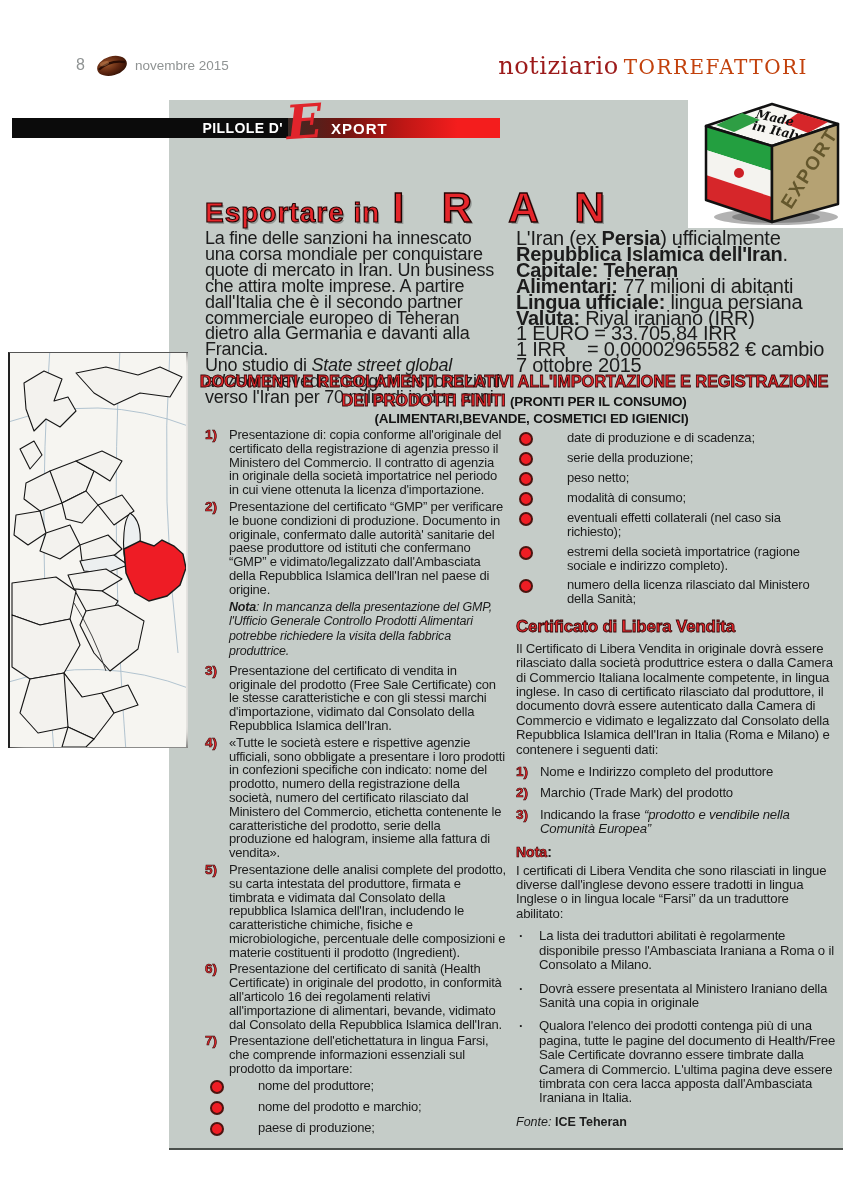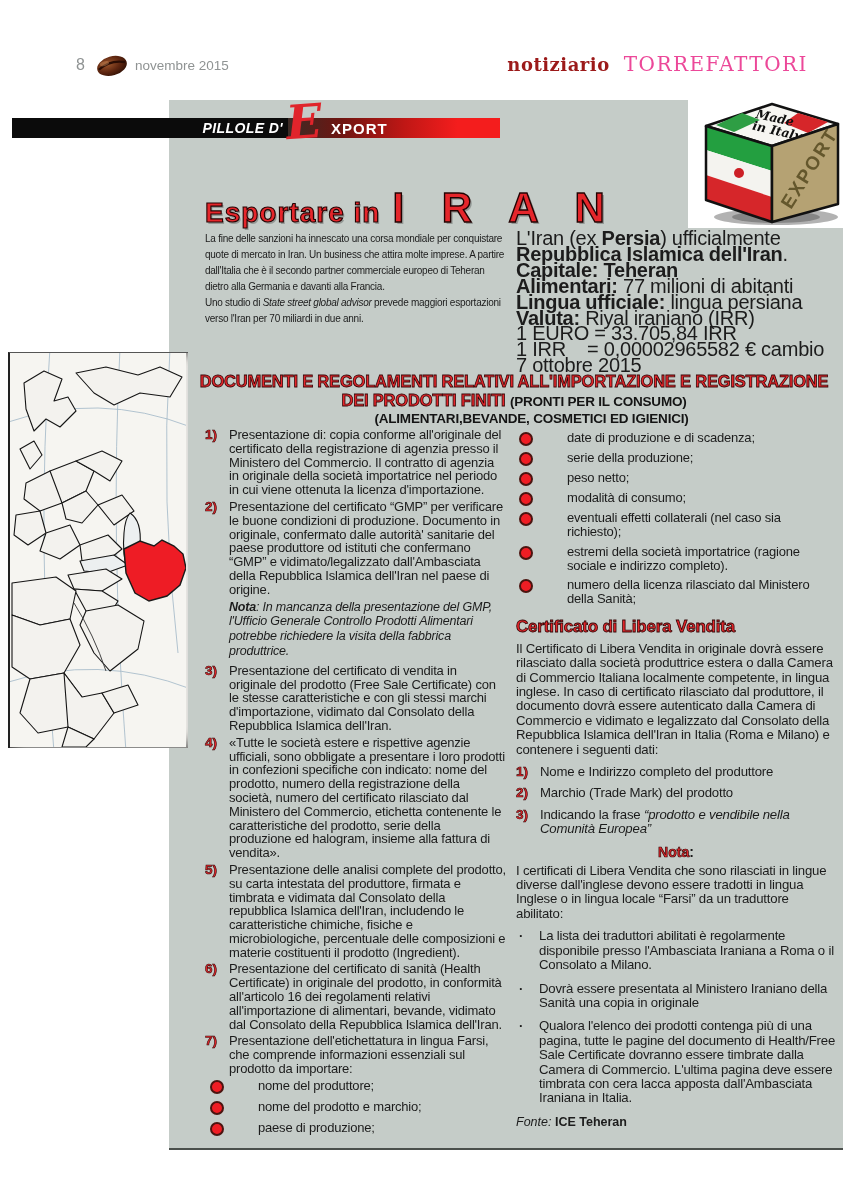--- a/index.html
+++ b/index.html
@@ -6,31 +6,31 @@
   .page{position:relative;width:855px;height:1200px;background:#ffffff;margin:0 auto;
         font-family:"Liberation Sans",sans-serif;color:#1c1c1c;overflow:hidden;}
 
   
   .pg-header{position:absolute;left:0;top:0;width:855px;height:100px;}
   .h-left{position:absolute;left:76px;top:50px;display:flex;align-items:center;}
   .pgnum{font-size:16px;color:#8f9393;margin-right:4px;}
   .bean{width:38px;height:30px;margin:0 4px;}
   .h-date{font-size:13.5px;color:#8f9393;}
   .h-right{position:absolute;right:47px;top:52px;display:flex;align-items:baseline;}
-  .brand1{font-family:"DejaVu Serif",serif;font-weight:bold;font-size:18px;color:#9c1a1a;letter-spacing:.5px;}
-  .brand2{font-family:"DejaVu Serif",serif;font-size:20px;color:#ec4899;letter-spacing:1.5px;margin-left:14px;}
+  .brand1{font-family:"DejaVu Serif",serif;font-weight:normal;font-size:24px;color:#9c1a1a;letter-spacing:.5px;}
+  .brand2{font-family:"DejaVu Serif",serif;font-size:20px;color:#c2410c;letter-spacing:1.5px;margin-left:5px;}
 
   
   .panel{position:absolute;left:169px;top:100px;width:674px;height:1048px;
          background:#c5ccc8;border-bottom:2px solid #4a4f4c;}
 
   
   .bar-black{position:absolute;left:12px;top:118px;width:276px;height:20px;background:#0b0b0b;
              display:flex;align-items:center;justify-content:flex-end;padding-right:5px;box-sizing:border-box;z-index:2;}
-  .bar-black span{color:#fff;font-weight:bold;font-size:14px;letter-spacing:.4px;font-style:italic;}
+  .bar-black span{color:#fff;font-weight:bold;font-size:14px;letter-spacing:.4px;}
   .bar-red{position:absolute;left:288px;top:118px;width:212px;height:20px;z-index:2;
            background:linear-gradient(90deg,#3c2b26 0%,#6e1511 25%,#c01715 55%,#f41d1d 80%,#f41d1d 100%);}
   .script-e{position:absolute;left:286px;top:98px;z-index:3;font-family:"DejaVu Serif",serif;
             font-style:italic;font-weight:bold;font-size:47px;color:#e0242b;transform:rotate(-4deg);line-height:1;}
   .xport{position:absolute;left:331px;top:120px;z-index:3;color:#fff;font-weight:bold;font-size:15px;letter-spacing:1px;}
 
   
   .cube-box{position:absolute;left:688px;top:100px;width:167px;height:128px;background:#fff;z-index:2;}
 
   
@@ -43,21 +43,21 @@
 
   
   .title{position:absolute;left:205px;top:184px;display:flex;align-items:baseline;z-index:3;}
   .t1{font-size:28px;font-weight:bold;color:#e5262b;letter-spacing:1px;
       -webkit-text-stroke:1.1px #220202;text-shadow:1.5px 1.5px 0 rgba(0,0,0,.25);}
   .t2{font-size:42px;font-weight:bold;color:#e5262b;letter-spacing:13px;margin-left:12px;
       -webkit-text-stroke:1.4px #220202;text-shadow:2px 2px 0 rgba(0,0,0,.25);}
 
   
   .intro{position:absolute;left:205px;top:231px;width:300px;margin:0;
-         font-size:10px;line-height:15.9px;letter-spacing:-.25px;z-index:3;}
+         font-size:18px;line-height:15.9px;letter-spacing:-.25px;z-index:3;}
   .facts{position:absolute;left:516px;top:231px;width:324px;z-index:3;}
   .facts .fline{font-size:20px;line-height:15.9px;letter-spacing:-.25px;white-space:pre-wrap;}
 
   
   .sec-head{position:absolute;left:186px;top:372px;width:648px;text-align:center;z-index:3;}
   .sh-red{font-size:16.5px;font-weight:bold;color:#e5262b;-webkit-text-stroke:.8px #330606;
           letter-spacing:-.2px;line-height:19px;padding-left:8px;}
   .sh-blk{font-size:13.5px;font-weight:bold;color:#141414;letter-spacing:-.2px;}
   .sh3{font-size:13.5px;font-weight:bold;color:#141414;line-height:17px;letter-spacing:-.2px;padding-left:43px;}
 
@@ -75,21 +75,21 @@
   .dot{flex:none;width:10px;height:10px;border-radius:50%;background:#ef1d24;
        border:2px solid #4b1410;margin:1px 14px 0 3px;}
   .brow .bt{flex:1;font-size:13px;line-height:14.3px;letter-spacing:-.2px;}
   .col-left .brow{margin-bottom:6px;margin-left:2px;}
 
   .cert-h{margin:10px 0 5px 0;font-size:17px;font-weight:bold;color:#e5262b;
           -webkit-text-stroke:.8px #330606;letter-spacing:-.2px;}
   .cpara{margin:0 0 8px 0;font-size:13.2px;line-height:14.4px;letter-spacing:-.2px;}
   .col-right .li{margin-bottom:7px;}
   .col-right .li-t{font-size:13.2px;line-height:14.4px;}
-  .nota-h{margin:4px 0 4px 0;font-size:14px;font-weight:bold;text-align:center;}
+  .nota-h{margin:4px 0 4px 0;font-size:14px;font-weight:bold;}
   .nota-red{color:#e5262b;-webkit-text-stroke:.7px #330606;}
   .nb{display:flex;align-items:flex-start;margin-bottom:9px;}
   .nbm{flex:none;width:20px;padding-left:3px;font-weight:bold;font-size:13px;line-height:14.4px;}
   .nb .bt{flex:1;font-size:13.2px;line-height:14.4px;letter-spacing:-.2px;}
   .fonte{margin:2px 0 0 0;font-size:12.5px;}
 
   .b{font-weight:bold;} .i{font-style:italic;}
 </style>
 </head>
 <body>

